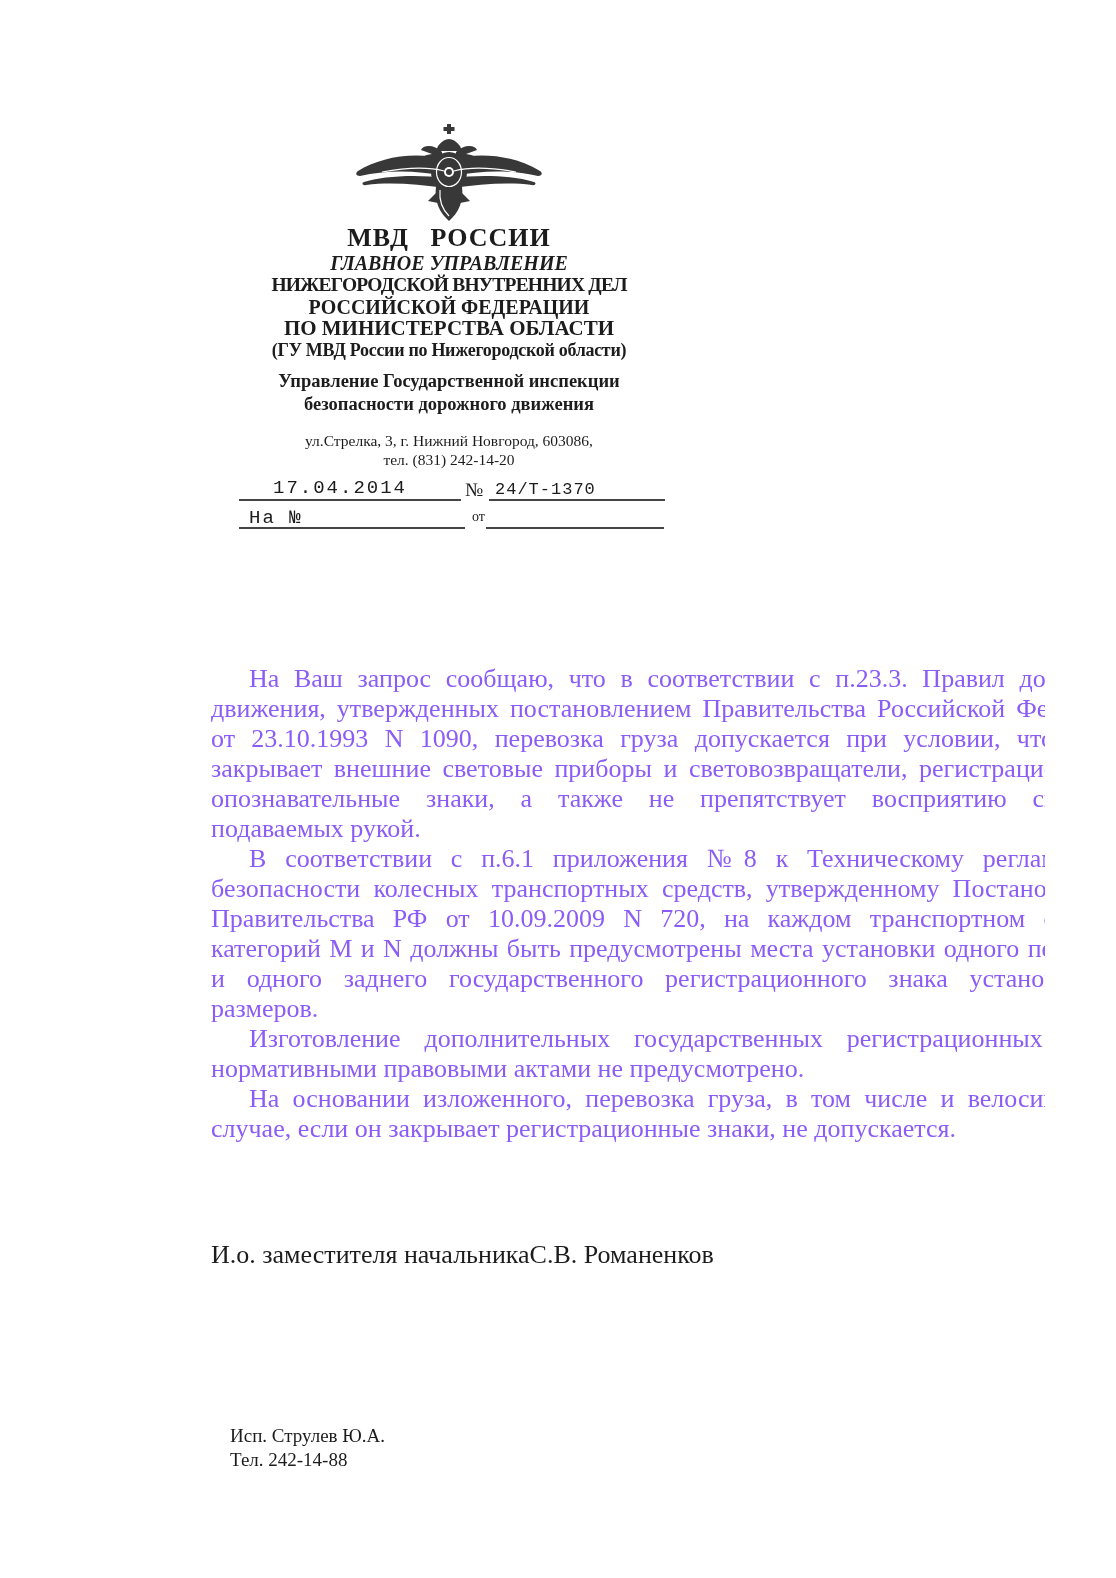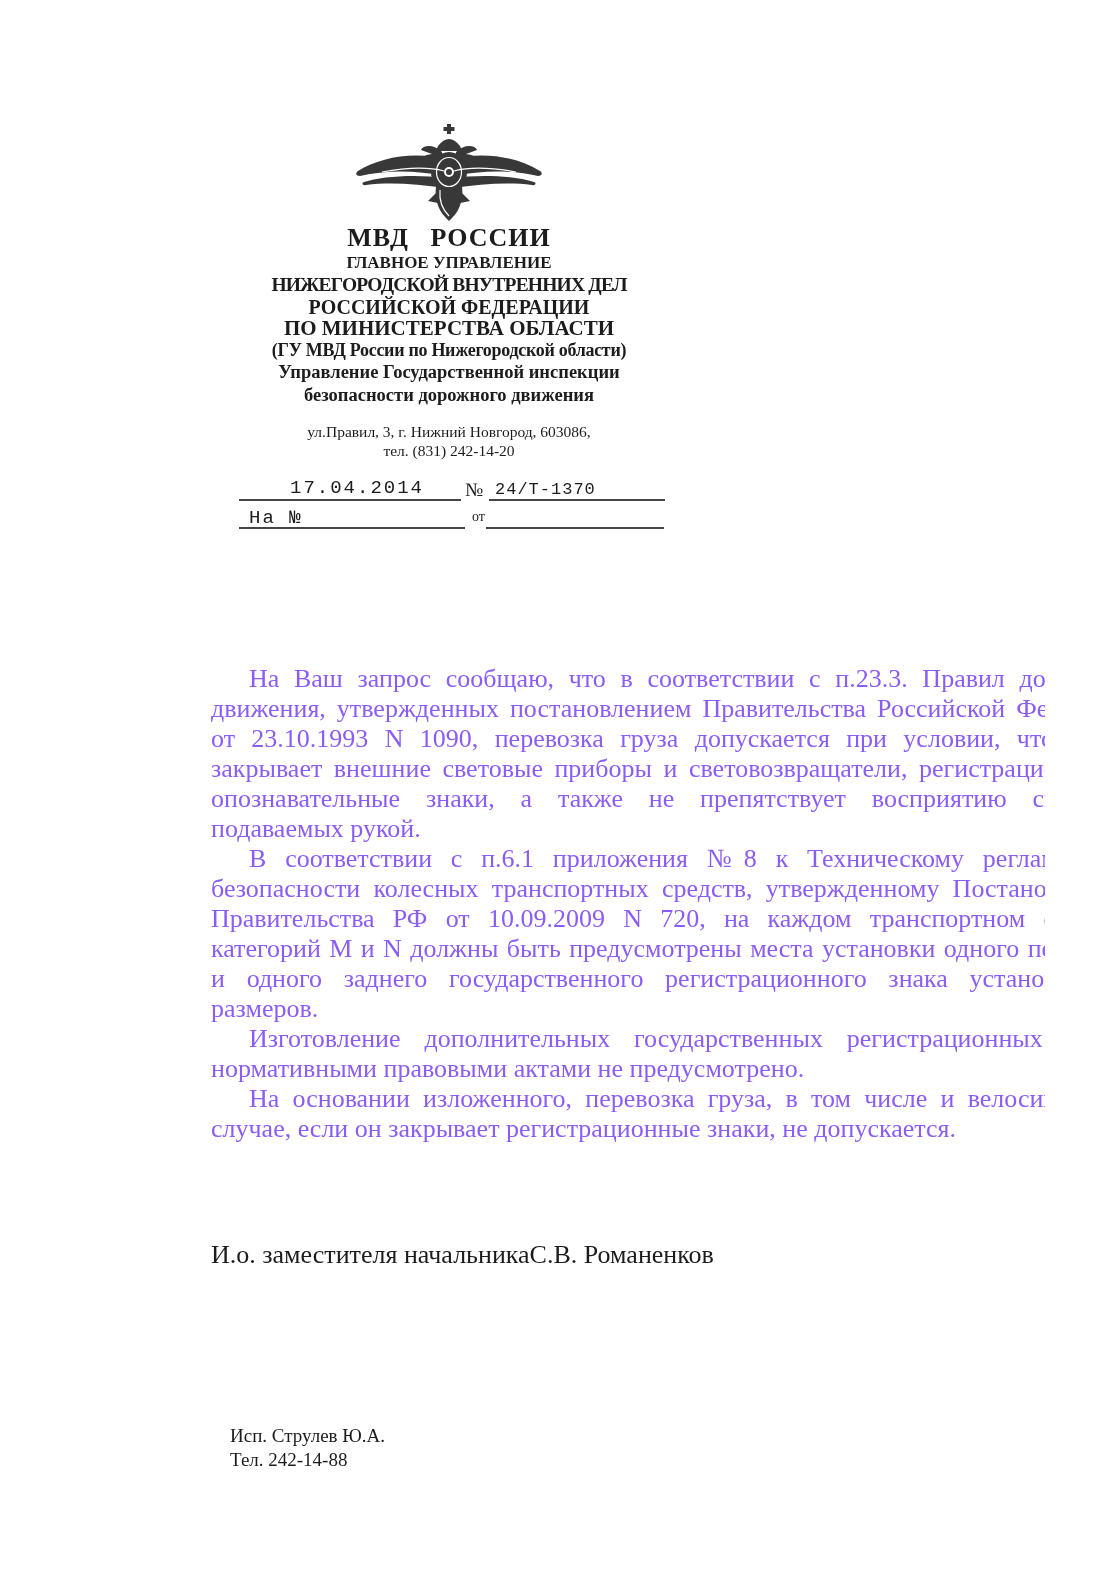--- a/index.html
+++ b/index.html
@@ -4,36 +4,36 @@
 <style>
   html,body{margin:0;padding:0;background:#ffffff;}
   .page{
     position:relative;width:974px;height:1578px;background:#ffffff;
     font-family:"Liberation Serif", serif;color:#1c1c1c;margin:0 auto;overflow:hidden;
   }
   
   .letterhead{position:absolute;left:176px;top:124px;width:404px;text-align:center;font-weight:bold;}
   .emblem{width:190px;height:98px;margin:0 auto 2px;}
   .lh-title{font-size:26px;line-height:28px;word-spacing:14px;letter-spacing:1px;margin-top:1px;}
-  .lh-l0{font-size:17px;line-height:22px;}
+  .lh-l0{font-size:20px;line-height:22px;font-style:italic;}
   .lh-l1{font-size:19.5px;line-height:22px;letter-spacing:-0.8px;}
   .lh-l2{font-size:20px;line-height:22px;}
   .lh-l3{font-size:21px;line-height:21px;}
   .lh-l4{font-size:18px;line-height:22px;letter-spacing:-0.3px;}
-  .lh-division{font-size:18.5px;line-height:23px;}
+  .lh-division{margin-top:9px;font-size:18.5px;line-height:23px;}
   .lh-address{margin-top:15px;font-weight:normal;font-size:15.5px;line-height:19px;}
   
   .ref{position:absolute;left:140px;top:476px;width:470px;height:60px;
        font-family:"Liberation Mono", monospace;font-size:19px;}
   .rule{position:absolute;border-bottom:2px solid #454545;height:23px;}
   .u1{left:28px;top:0;width:222px;}
   .u2{left:278px;top:0;width:176px;}
   .u3{left:28px;top:28px;width:226px;}
   .u4{left:275px;top:28px;width:178px;}
-  .date-value{position:absolute;left:62px;top:1px;letter-spacing:2px;margin-left:17px;}
+  .date-value{position:absolute;left:62px;top:1px;letter-spacing:2px;}
   .no-sign{position:absolute;left:254px;top:3px;font-family:"Liberation Serif",serif;font-size:19px;}
   .num-value{position:absolute;left:284px;top:4px;font-size:17px;letter-spacing:1px;}
   .na-label{position:absolute;left:38px;top:31px;letter-spacing:2px;}
   .ot-label{position:absolute;left:261px;top:33px;font-family:"Liberation Serif",serif;font-size:14px;}
   
   .body-text{position:absolute;left:140px;top:664px;width:928px;
              font-size:26px;line-height:30px;text-align:justify;color:#8b5cf6;}
   .body-text p{margin:0;text-indent:38px;}
   
   .signature{position:absolute;left:140px;top:1240px;width:928px;display:flex;
@@ -77,21 +77,21 @@
     <div class="lh-l0">ГЛАВНОЕ УПРАВЛЕНИЕ</div>
     <div class="lh-l1">НИЖЕГОРОДСКОЙ ВНУТРЕННИХ ДЕЛ</div>
     <div class="lh-l2">РОССИЙСКОЙ ФЕДЕРАЦИИ</div>
     <div class="lh-l3">ПО МИНИСТЕРСТВА ОБЛАСТИ</div>
     <div class="lh-l4">(ГУ МВД России по Нижегородской области)</div>
     <div class="lh-division">
       <div>Управление Государственной инспекции</div>
       <div>безопасности дорожного движения</div>
     </div>
     <div class="lh-address">
-      <div>ул.Правил, 3, г. Нижний Новгород, 603086,</div>
+      <div>ул.Стрелка, 3, г. Нижний Новгород, 603086,</div>
       <div>тел. (831) 242-14-20</div>
     </div>
   </div>
 
   <div class="ref">
     <div class="rule u1"></div>
     <div class="rule u2"></div>
     <div class="rule u3"></div>
     <div class="rule u4"></div>
     <div class="date-value">17.04.2014</div>

